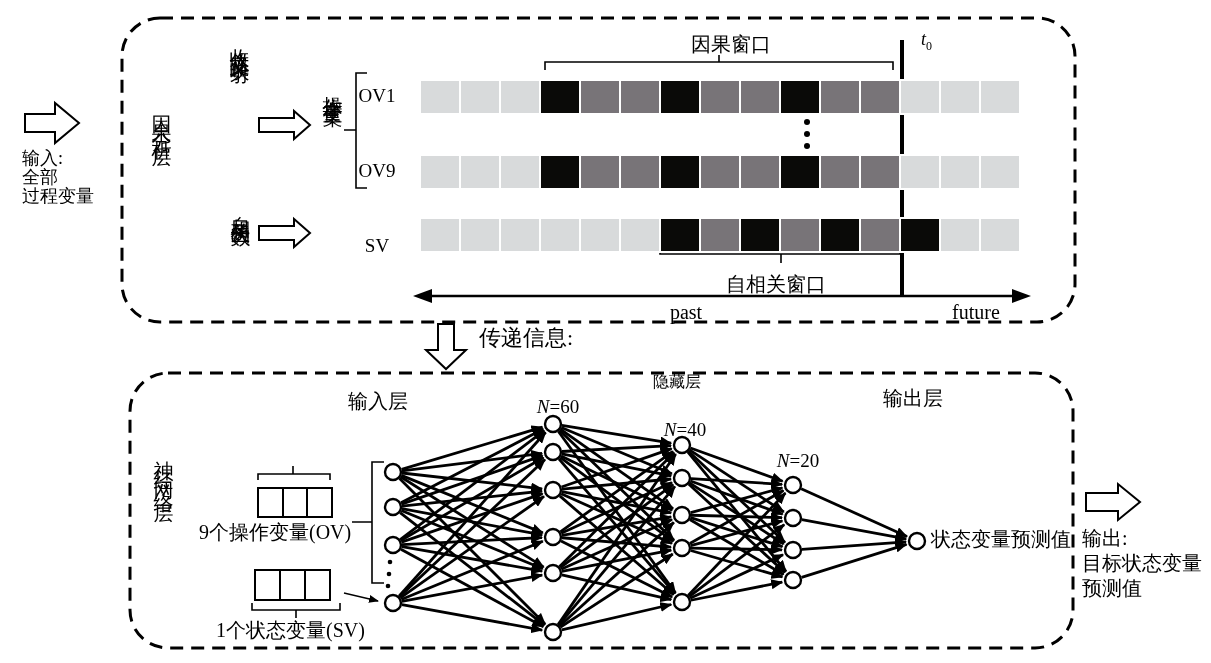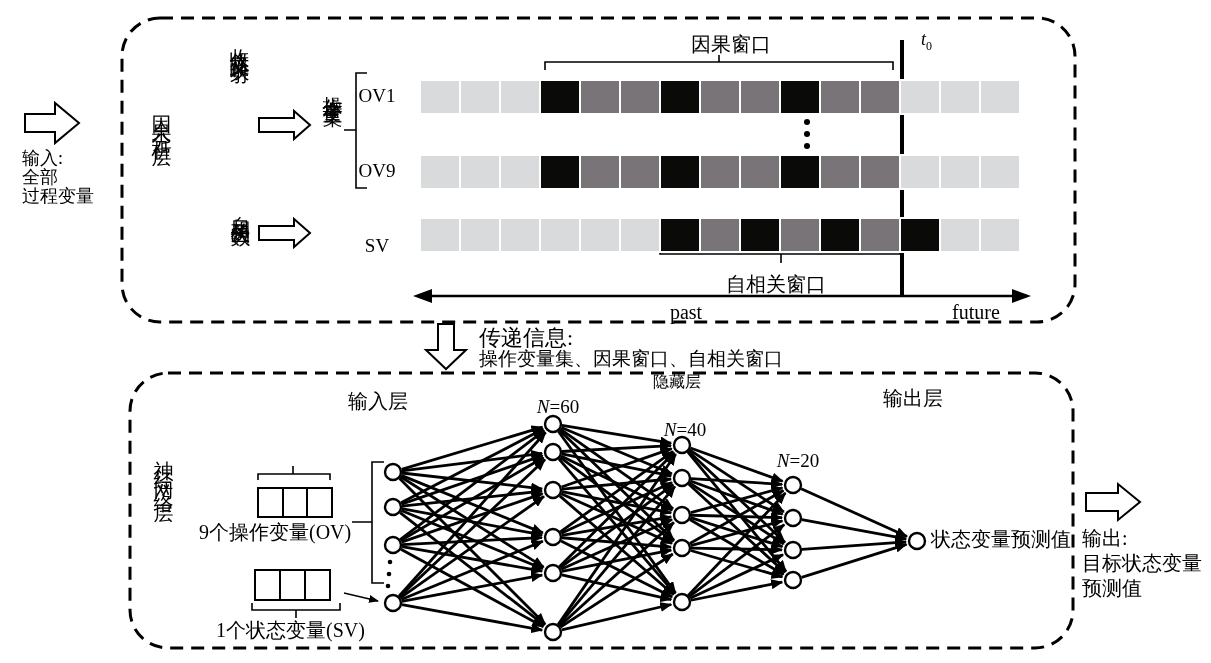--- a/index.html
+++ b/index.html
@@ -250,21 +250,20 @@
 
   <div class="lbl ctr" style="left:731px;top:34px;font-size:20px;">因果窗口</div>
   <div class="lbl ctr" style="left:776px;top:265px;font-size:20px;margin-top:9px;">自相关窗口</div>
 
   <div class="lbl" style="left:909px;top:30px;font-size:18px;margin-left:12px;"><span style="font-style:italic;">t</span><sub style="font-size:12px;">0</sub></div>
 
   <div class="lbl ctr" style="left:686px;top:302px;font-size:20px;">past</div>
   <div class="lbl ctr" style="left:976px;top:302px;font-size:20px;text-align:right;">future</div>
 
   <div class="lbl" style="left:479px;top:326px;font-size:22px;">传递信息:</div>
-  <div class="lbl" style="left:479px;top:349px;font-size:19px;">操作变量集、因果窗口、自相关窗口</div>
 
   <div class="lbl vtext" style="left:153px;top:444px;font-size:20px;letter-spacing:11px;">神经网络层</div>
   <div class="lbl ctr" style="left:378px;top:391px;font-size:20px;">输入层</div>
   <div class="lbl ctr" style="left:677px;top:374px;font-size:16px;">隐藏层</div>
   <div class="lbl ctr" style="left:913px;top:388px;font-size:20px;">输出层</div>
 
   <div class="lbl ctr nlabel" style="left:558px;top:397px;">N=60</div>
   <div class="lbl ctr nlabel" style="left:685px;top:420px;">N=40</div>
   <div class="lbl ctr nlabel" style="left:798px;top:451px;">N=20</div>
 

